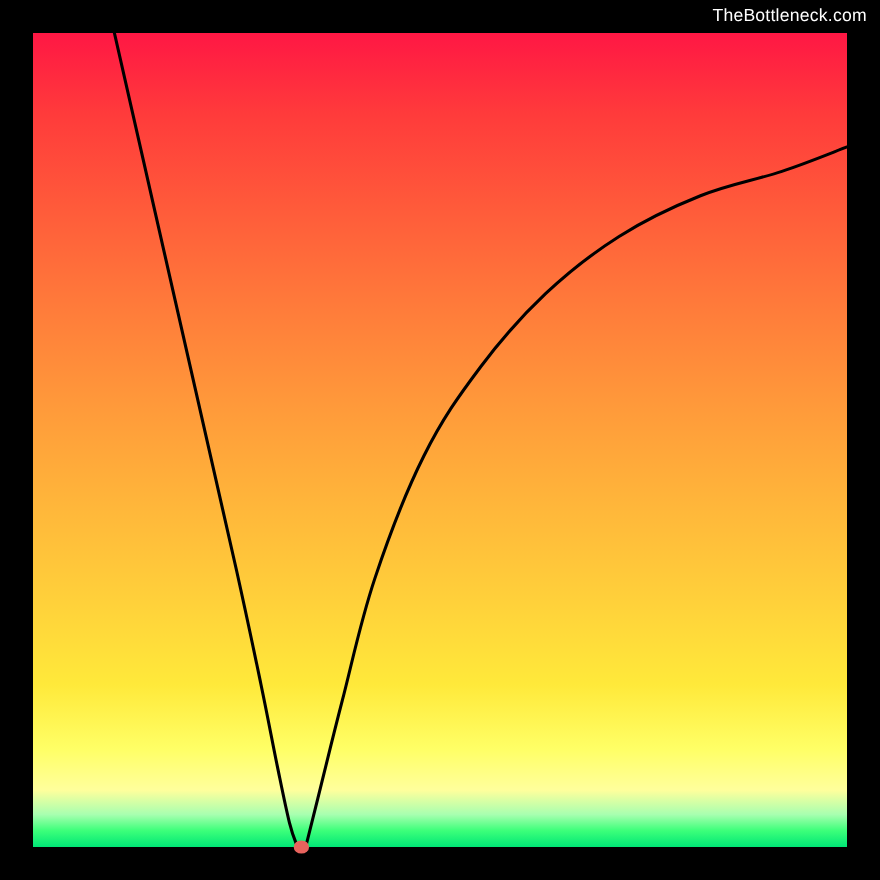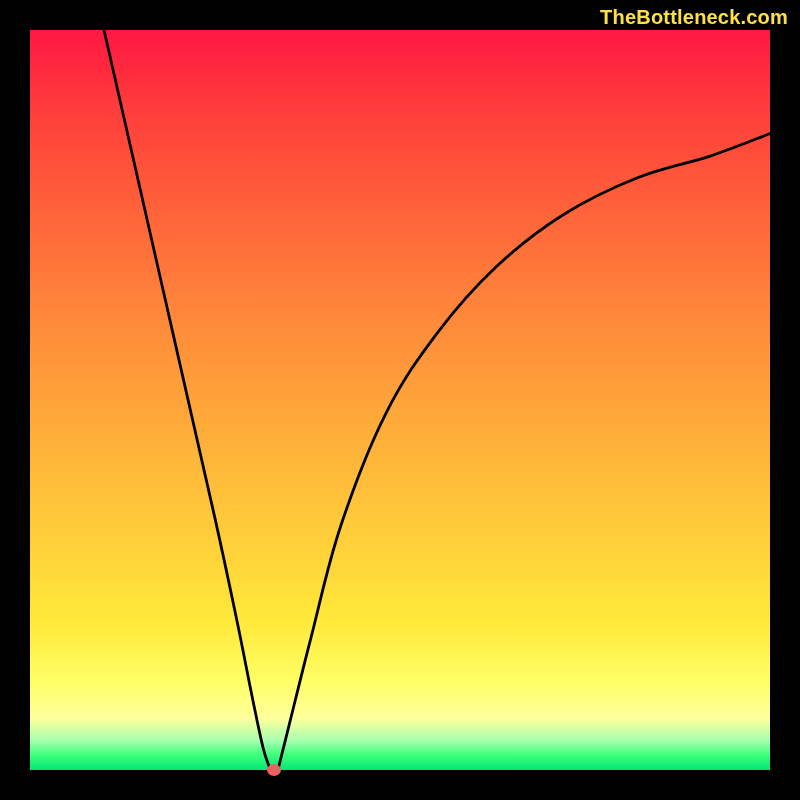--- a/index.html
+++ b/index.html
@@ -43,23 +43,23 @@
     height: 12px;
     border-radius: 50%;
     background: #e8635d;
     transform: translate(-50%, -50%);
   }
   .watermark {
     position: absolute;
     top: 6px;
     right: 12px;
     font-family: Arial, Helvetica, sans-serif;
-    font-size: 20px;
-    font-weight: 700;
-    color: #fde047;
+    font-size: 16px;
+    font-weight: 400;
+    color: #ffffff;
     letter-spacing: 0.2px;
   }
 </style>
 </head>
 <body>
 
 <div class="frame">
   <div class="plot-area">
     <svg class="curve" viewBox="0 0 740 740">
       <path d="M 74 0 C 80.66 29.30399999999999, 97.68 104.19199999999996, 111 162.79999999999995 C 124.32 221.40799999999996, 134.68 266.99199999999996, 148 325.59999999999997 C 161.32 384.20799999999997, 174.344 440.448, 185 488.4 C 195.656 536.352, 200.54000000000002 560.032, 207.20000000000002 592 C 213.86 623.968, 217.338 643.356, 222 666 C 226.662 688.644, 229.76999999999998 704.4799999999999, 233.1 717.8 C 236.43 731.12, 239.168 736.004, 240.5 740 L 240.5 740 L 247.9 740 L 247.9 740 C 249.898 732.008, 253.006 719.576, 259 695.6 C 264.99399999999997 671.624, 271.876 642.764, 281.2 606.8 C 290.524 570.8359999999999, 297.48 535.76, 310.8 495.79999999999995 C 324.12 455.84, 337.88399999999996 419.432, 355.2 384.8 C 372.516 350.168, 387.02000000000004 330.04, 407.00000000000006 303.40000000000003 C 426.9800000000001 276.76000000000005, 443.556 258.11199999999997, 466.2 236.79999999999995 C 488.844 215.48799999999994, 507.49199999999996 200.98399999999998, 532.8 185 C 558.108 169.01600000000002, 580.16 158.65599999999998, 606.8 148 C 633.4399999999999 137.34400000000002, 656.8240000000001 133.79200000000006, 680.8000000000001 125.80000000000007 C 704.7760000000001 117.80800000000008, 729.344 107.59600000000003, 740 103.60000000000002" fill="none" stroke="#000" stroke-width="2.8" stroke-linecap="round"></path>

